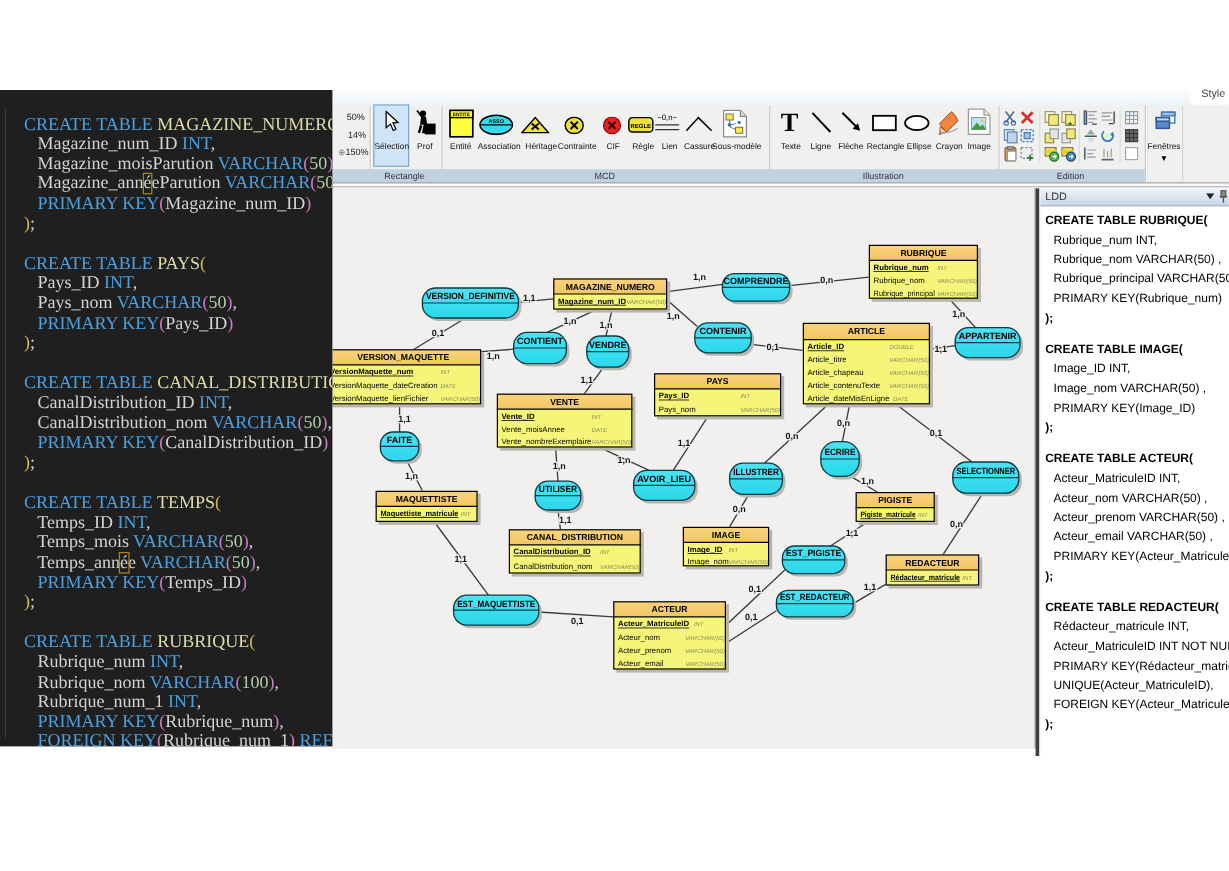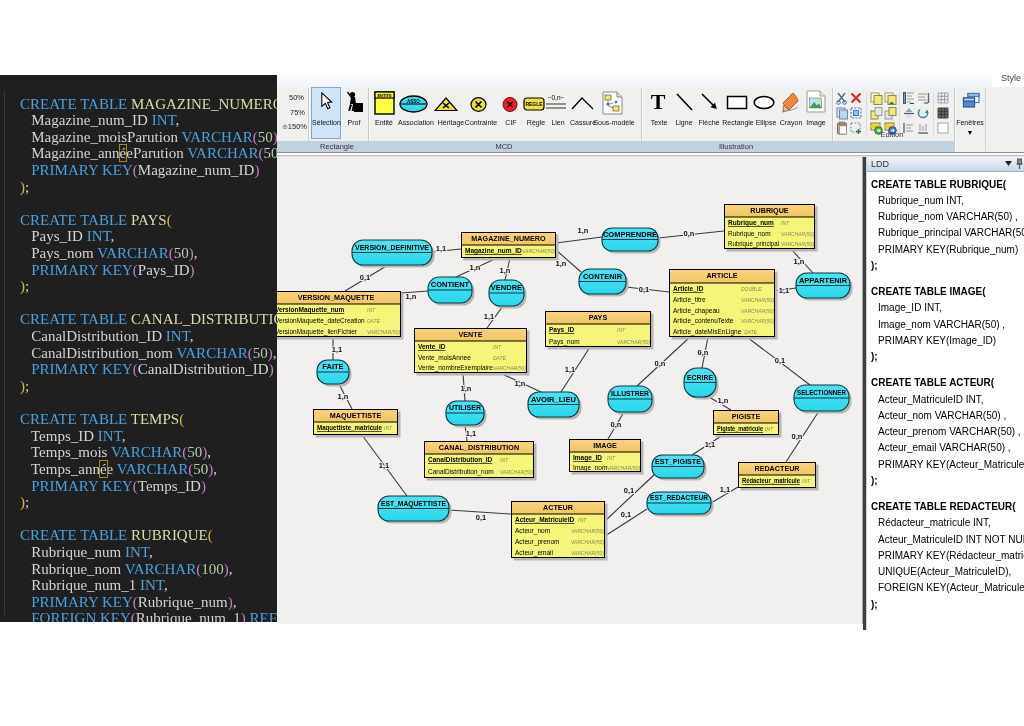--- a/index.html
+++ b/index.html
@@ -30,21 +30,21 @@
     </svg>
 <span style="position:absolute;left:51px;top:4px;width:7px;height:2px;background:#333"></span>
 <svg class="abs" style="left:63px;top:1px" width="10" height="10" viewBox="0 0 10 10">
       <rect x="3" y="1" width="6" height="6" fill="#fff" stroke="#333" stroke-width="1.2"></rect>
       <rect x="1" y="3.5" width="6" height="5.5" fill="#fff" stroke="#333" stroke-width="1.2"></rect>
     </svg>
 </div>
 <div id="tb">
 <div class="abs" style="left:0;top:0;width:747px;height:12px;background:linear-gradient(#fafcfe,#eef3f9)"></div>
 <div class="abs zl" style="left:2px;top:17px;width:25px">50%</div>
-    <div class="abs zl" style="left:2px;top:32px;width:26px">75%</div>
+    <div class="abs zl" style="left:2px;top:32px;width:26px">14%</div>
     <div class="abs zl" style="left:2px;top:46px;width:28px"><span style="color:#777;font-size:7px">⊕</span>150%</div>
     <div class="abs" style="left:34px;top:11px;width:28px;height:50px;background:#cfe4f6;border:1px solid #7fa8cc"></div>
     <svg class="abs" style="left:43px;top:16px" width="13" height="22" viewBox="0 0 13 22">
       <path d="M2 1 L2 16 L6 12.6 L8.6 18.6 L11 17.5 L8.4 11.6 L13 11.2 Z" fill="#fff" stroke="#000" stroke-width="1.2" transform="scale(0.9)"></path>
     </svg>
     <svg class="abs" style="left:66px;top:15px" width="22" height="24" viewBox="0 0 22 24">
       <circle cx="9.5" cy="3.6" r="2.6" fill="#000"></circle>
       <path d="M8 6 L12 6 L13 13 L11 20 L8.6 20 L10 13 L7 13 Z" fill="#000"></path>
       <path d="M7 13 L5.2 19.5 L7 20 L9 14" fill="#000"></path>
       <line x1="4.5" y1="1" x2="9" y2="7" stroke="#000" stroke-width="1.4"></line>
@@ -246,21 +246,21 @@
     <div class="abs" style="left:364px;top:12px;width:1px;height:63px;background:#c9c9c9;border-right:1px solid #fafafa"></div>
     <div class="abs" style="left:554.5px;top:12px;width:1px;height:63px;background:#c9c9c9;border-right:1px solid #fafafa"></div>
     <div class="abs" style="left:677px;top:12px;width:1px;height:63px;background:#c9c9c9;border-right:1px solid #fafafa"></div>
     <div class="abs" style="left:589px;top:16px;width:1px;height:44px;background:#dcdcdc"></div>
     <div class="abs" style="left:622px;top:16px;width:1px;height:44px;background:#dcdcdc"></div>
     <div class="abs" style="left:656px;top:16px;width:1px;height:44px;background:#dcdcdc"></div>
     <div class="abs" style="left:0;top:65px;width:677px;height:11px;background:#c2d1e0"></div>
     <div class="abs gl" style="left:20px;top:66px;width:80px">Rectangle</div>
     <div class="abs gl" style="left:187px;top:66px;width:80px">MCD</div>
     <div class="abs gl" style="left:419px;top:66px;width:80px">Illustration</div>
-    <div class="abs gl" style="left:575px;top:54px;width:80px">Edition</div>
+    <div class="abs gl" style="left:575px;top:66px;width:80px">Edition</div>
 <div class="abs" style="left:0;top:76px;width:747px;height:1px;background:#909090"></div>
 <div class="abs" style="left:0;top:77px;width:747px;height:2px;background:#fafafa"></div>
 <div class="abs" style="left:0;top:79px;width:747px;height:1px;background:#c0c0c0"></div>
 <div class="abs" style="left:0;top:80px;width:747px;height:1px;background:#e2e2e2"></div>
 </div>
 <div id="cv"><svg width="585" height="467" viewBox="277 157 585 467" font-family="Liberation Sans, sans-serif">
       <defs>
         <linearGradient id="hg" x1="0" y1="0" x2="0" y2="1">
           <stop offset="0" stop-color="#F9D37F"></stop>
           <stop offset="1" stop-color="#F2C661"></stop>

